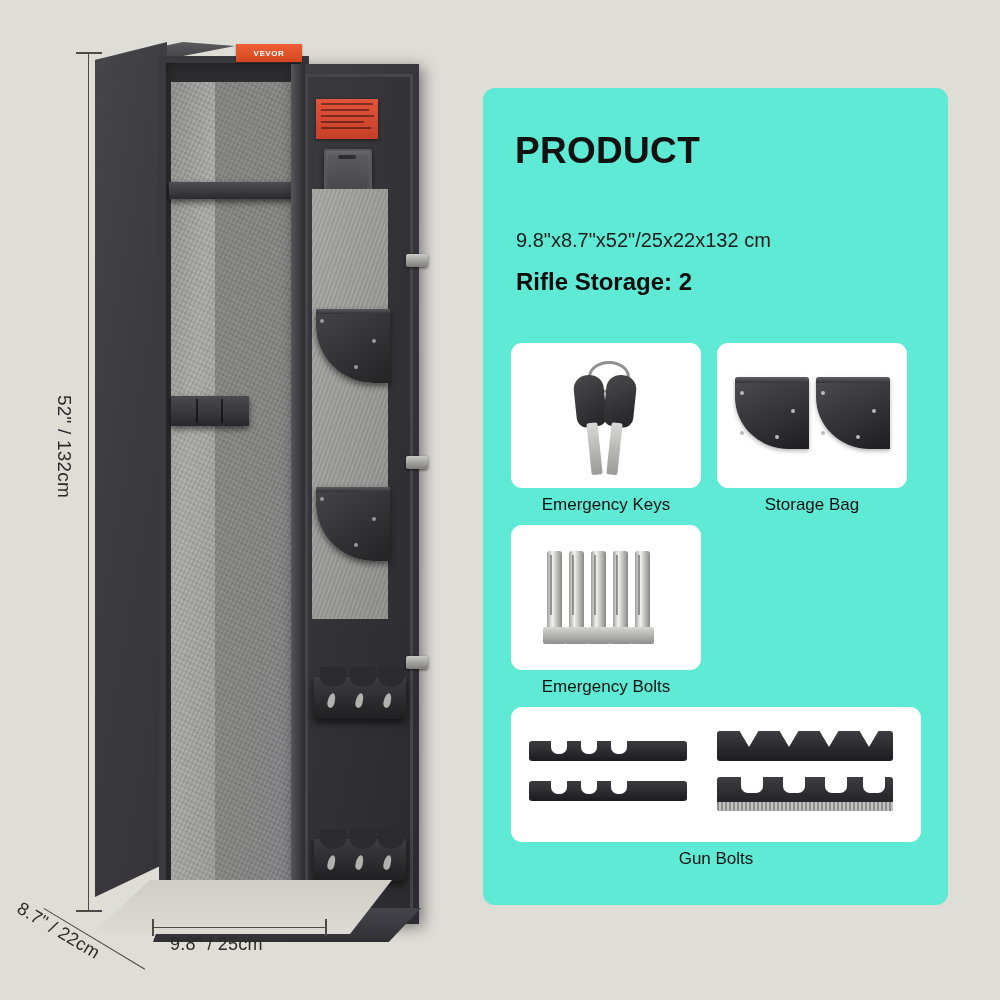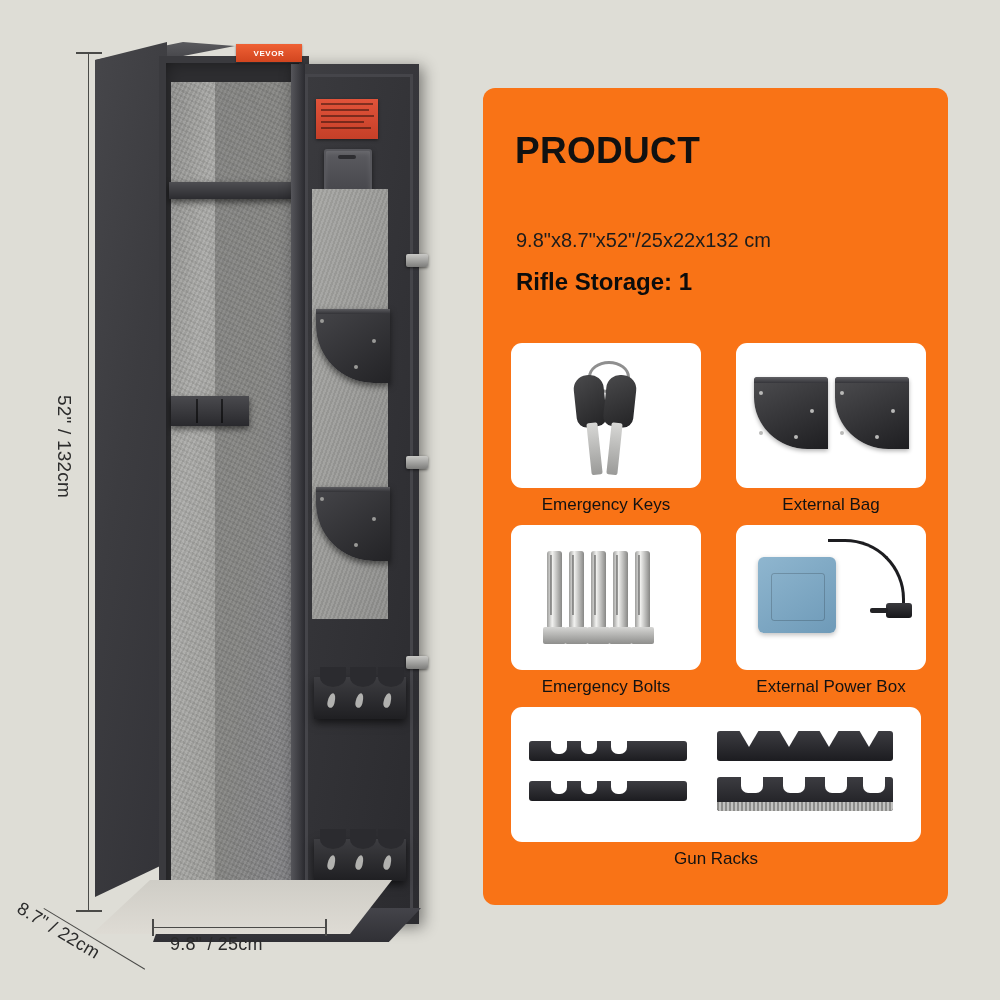--- a/index.html
+++ b/index.html
@@ -172,36 +172,36 @@
     position:absolute;left:236px;top:44px;width:66px;height:18px;
     background:linear-gradient(180deg,#ef6135,#d2451f);
     display:flex;align-items:center;justify-content:center;
     font-size:8px;font-weight:bold;color:#fff;letter-spacing:.6px;
     box-shadow:0 1px 2px rgba(0,0,0,.4);
   }
 
   
   .spec-panel{
     position:absolute;left:483px;top:88px;width:465px;height:817px;
-    background:#f97316;border-radius:12px;
+    background:#5eead4;border-radius:12px;
   }
   .spec-title{
     position:absolute;left:32px;top:42px;width:400px;
     font-size:37px;font-weight:bold;color:#111;line-height:1.16;
     letter-spacing:.3px;
   }
   .spec-dims{
     position:absolute;left:33px;top:141px;font-size:20px;color:#1c1c1c;
   }
   .spec-rifle{
     position:absolute;left:33px;top:180px;font-size:24px;font-weight:bold;color:#0c0c0c;
   }
 
   .cards{position:absolute;left:28px;top:255px;width:410px;}
-  .card-row{display:flex;gap:35px;margin-bottom:10px;}
+  .card-row{display:flex;gap:16px;margin-bottom:10px;}
   .card{
     background:#fff;border-radius:11px;
     display:flex;align-items:center;justify-content:center;
     position:relative;overflow:hidden;
   }
   .card.sm{width:190px;height:145px;}
   .card.wide{width:410px;height:135px;}
   .card-label{
     text-align:center;font-size:17px;color:#121212;margin-top:7px;
   }
@@ -383,21 +383,21 @@
     <div class="dim-label" style="left:170px;top:934px;font-size:18px;">9.8" / 25cm</div>
   </div>
 
   <div class="spec-panel">
 
     <div class="spec-title">
       <div>PRODUCT</div>
     </div>
 
     <div class="spec-dims">9.8"x8.7"x52"/25x22x132 cm</div>
-    <div class="spec-rifle">Rifle Storage: 1</div>
+    <div class="spec-rifle">Rifle Storage: 2</div>
 
     <div class="cards">
 
       <div class="card-row">
         <div class="cell">
           <div class="card sm">
             <div class="art">
               <div class="keyring"></div>
               <div class="key k1"></div>
               <div class="key k2"></div>
@@ -416,48 +416,38 @@
                 <span class="stud" style="left:40px;top:58px"></span>
               </div>
               <div class="bag b2">
                 <span class="stud" style="left:5px;top:14px"></span>
                 <span class="stud" style="left:5px;top:54px"></span>
                 <span class="stud" style="left:56px;top:32px"></span>
                 <span class="stud" style="left:40px;top:58px"></span>
               </div>
             </div>
           </div>
-          <div class="card-label">External Bag</div>
+          <div class="card-label">Storage Bag</div>
         </div>
       </div>
 
       <div class="card-row">
         <div class="cell">
           <div class="card sm">
             <div class="art">
               <span class="blt" style="left:36px"></span>
               <span class="blt" style="left:58px"></span>
               <span class="blt" style="left:80px"></span>
               <span class="blt" style="left:102px"></span>
               <span class="blt" style="left:124px"></span>
             </div>
           </div>
           <div class="card-label">Emergency Bolts</div>
         </div>
 
-        <div class="cell">
-          <div class="card sm">
-            <div class="art">
-              <div class="pbox"></div>
-              <div class="cable"></div>
-              <div class="plug"></div>
-            </div>
-          </div>
-          <div class="card-label">External Power Box</div>
-        </div>
       </div>
 
       <div class="card-row">
         <div class="cell wide">
           <div class="card wide">
             <div class="art">
 
               <div class="grack" style="left:18px;top:34px;width:158px;height:20px;">
                 <span class="cut" style="left:22px"></span>
                 <span class="cut" style="left:52px"></span>
@@ -478,19 +468,19 @@
 
               <div class="grack" style="left:206px;top:70px;width:176px;height:34px;">
                 <span class="cut" style="left:24px;width:22px;height:17px"></span>
                 <span class="cut" style="left:66px;width:22px;height:17px"></span>
                 <span class="cut" style="left:108px;width:22px;height:17px"></span>
                 <span class="cut" style="left:146px;width:22px;height:17px"></span>
                 <span class="grip"></span>
               </div>
             </div>
           </div>
-          <div class="card-label">Gun Racks</div>
+          <div class="card-label">Gun Bolts</div>
         </div>
       </div>
 
     </div>
   </div>
 </div>
 
 </body></html>

